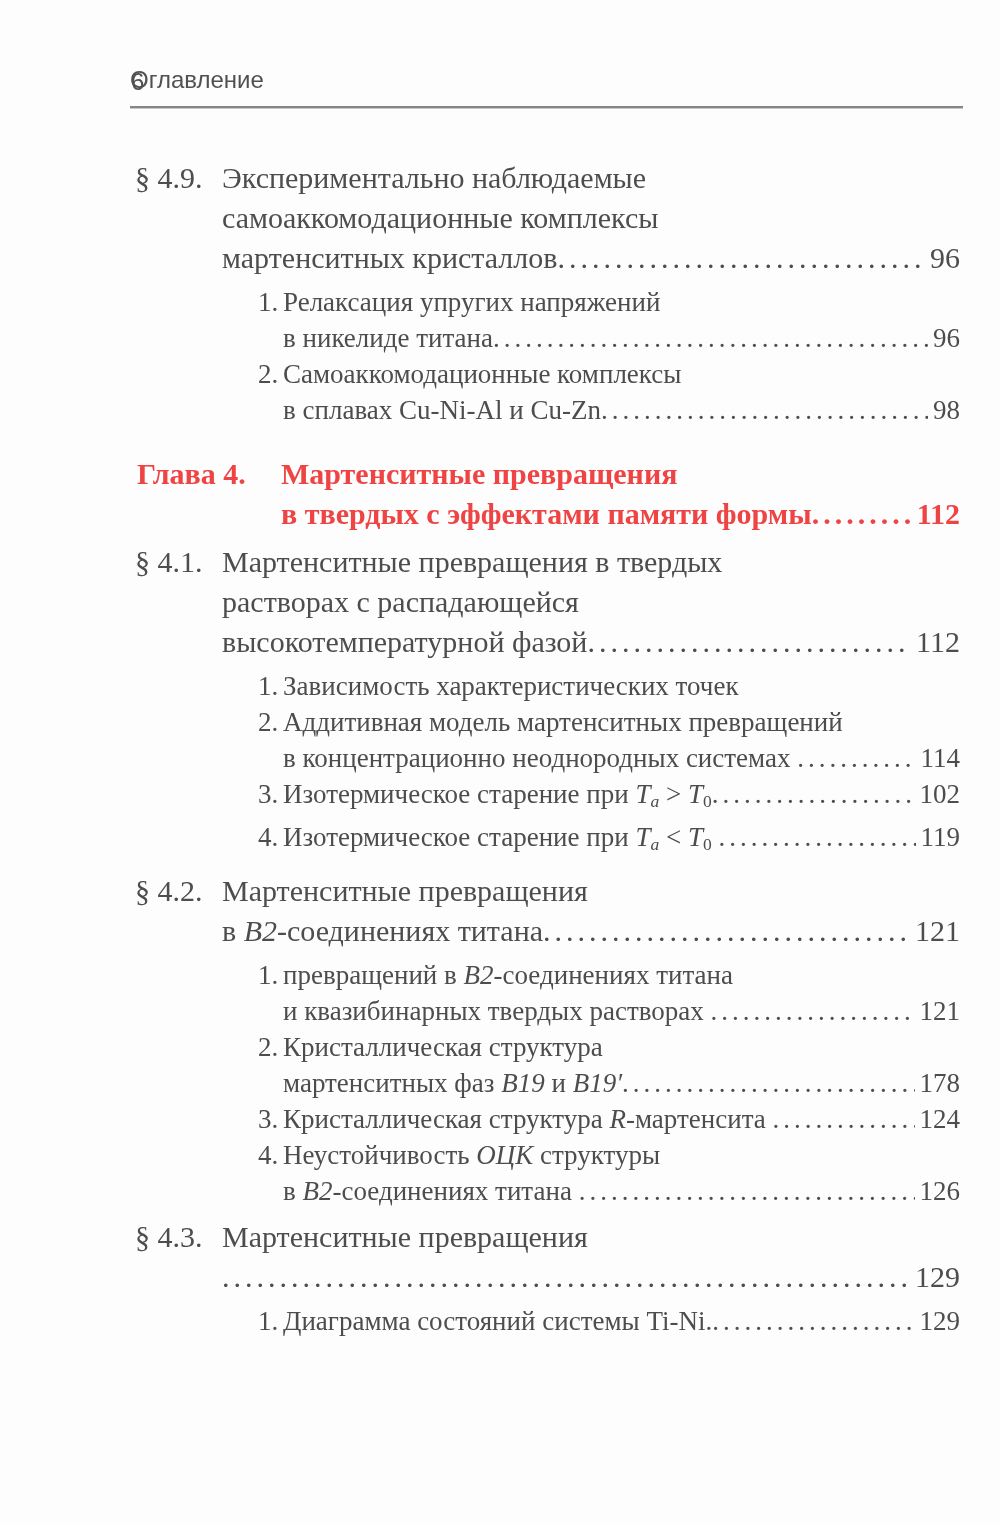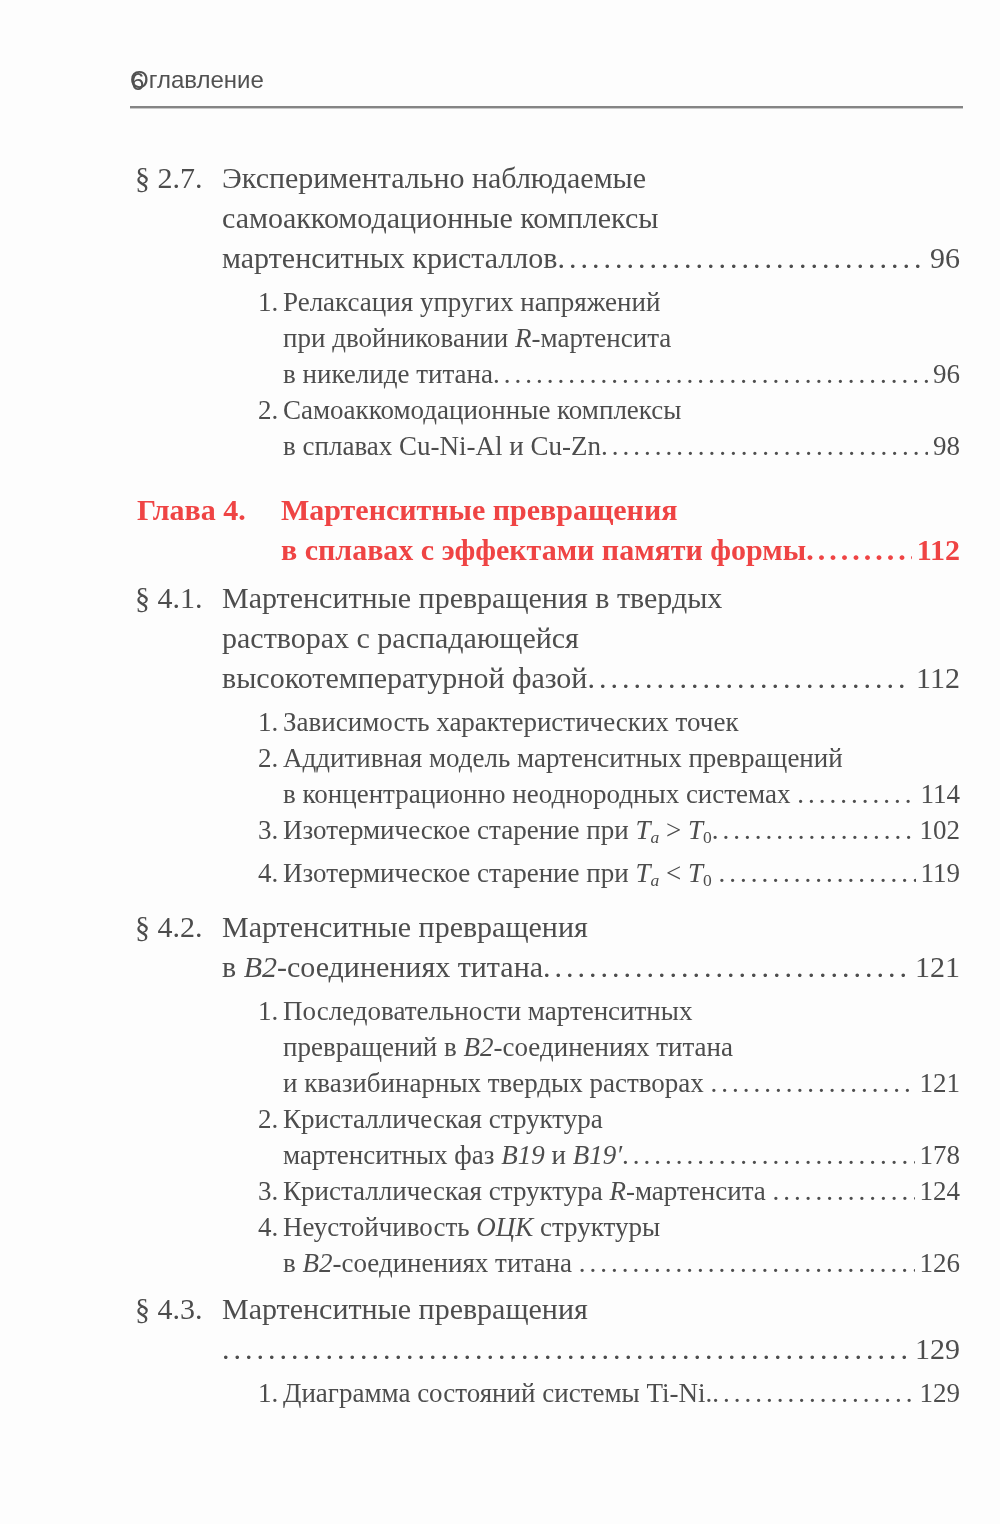--- a/index.html
+++ b/index.html
@@ -76,39 +76,36 @@
 <body>
 
 <div class="page">
   <div class="running-head head-pagenum">6</div>
   <div class="running-head head-title">Оглавление</div>
   <div class="head-rule"></div>
 
   <div class="toc">
       <div class="entry section">
         <div class="line">
-          <span class="label">§ 2.7.</span>
+          <span class="label">§ 4.9.</span>
           <span class="text"><span>Экспериментально наблюдаемые</span></span>
         </div>
         <div class="line">
           <span class="text"><span>самоаккомодационные комплексы</span></span>
         </div>
         <div class="line">
           <span class="text"><span>мартенситных кристаллов</span></span>
           <span class="leader"></span>
           <span class="pagenum">96</span>
         </div>
       </div>
       <div class="entry item">
         <div class="line">
           <span class="label">1.</span>
           <span class="text"><span>Релаксация упругих напряжений</span></span>
-        </div>
-        <div class="line">
-          <span class="text"><span>при двойниковании </span><span class="it">R</span><span>-мартенсита</span></span>
         </div>
         <div class="line">
           <span class="text"><span>в никелиде титана</span></span>
           <span class="leader"></span>
           <span class="pagenum">96</span>
         </div>
       </div>
       <div class="entry item">
         <div class="line">
           <span class="label">2.</span>
@@ -119,21 +116,21 @@
           <span class="leader"></span>
           <span class="pagenum">98</span>
         </div>
       </div>
       <div class="entry chapter">
         <div class="line">
           <span class="label">Глава 4.</span>
           <span class="text"><span>Мартенситные превращения</span></span>
         </div>
         <div class="line">
-          <span class="text"><span>в сплавах с эффектами памяти формы</span></span>
+          <span class="text"><span>в твердых с эффектами памяти формы</span></span>
           <span class="leader"></span>
           <span class="pagenum">112</span>
         </div>
       </div>
       <div class="entry section">
         <div class="line">
           <span class="label">§ 4.1.</span>
           <span class="text"><span>Мартенситные превращения в твердых</span></span>
         </div>
         <div class="line">
@@ -185,21 +182,20 @@
         </div>
         <div class="line">
           <span class="text"><span>в </span><span class="it">B2</span><span>-соединениях титана</span></span>
           <span class="leader"></span>
           <span class="pagenum">121</span>
         </div>
       </div>
       <div class="entry item">
         <div class="line">
           <span class="label">1.</span>
-          <span class="text"><span>Последовательности мартенситных</span></span>
         </div>
         <div class="line">
           <span class="text"><span>превращений в </span><span class="it">B2</span><span>-соединениях титана</span></span>
         </div>
         <div class="line">
           <span class="text"><span>и квазибинарных твердых растворах </span></span>
           <span class="leader"></span>
           <span class="pagenum">121</span>
         </div>
       </div>

